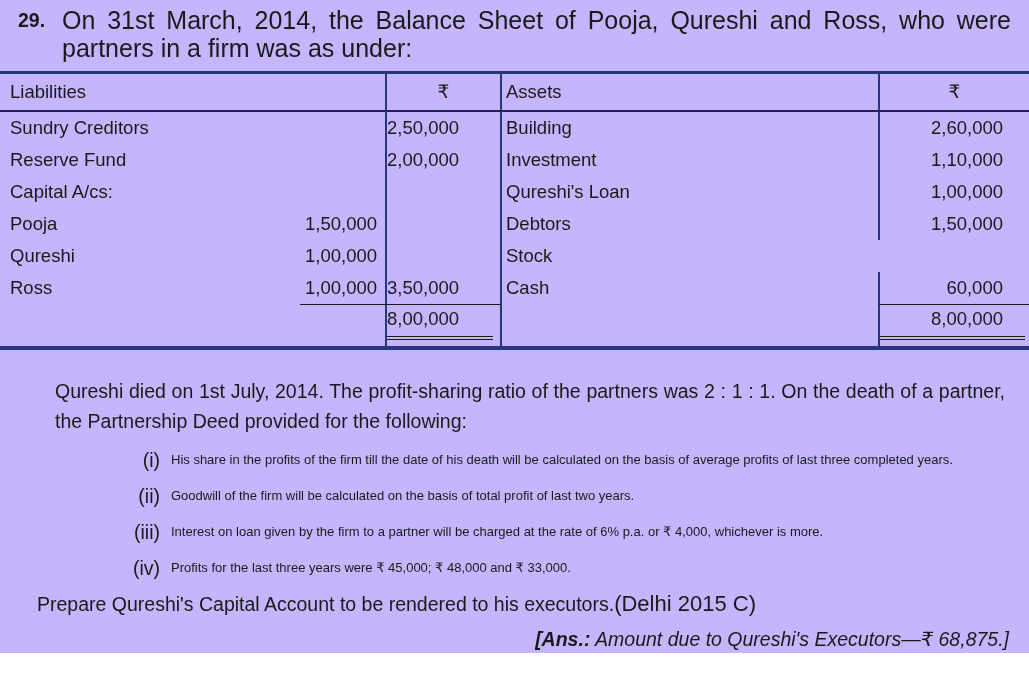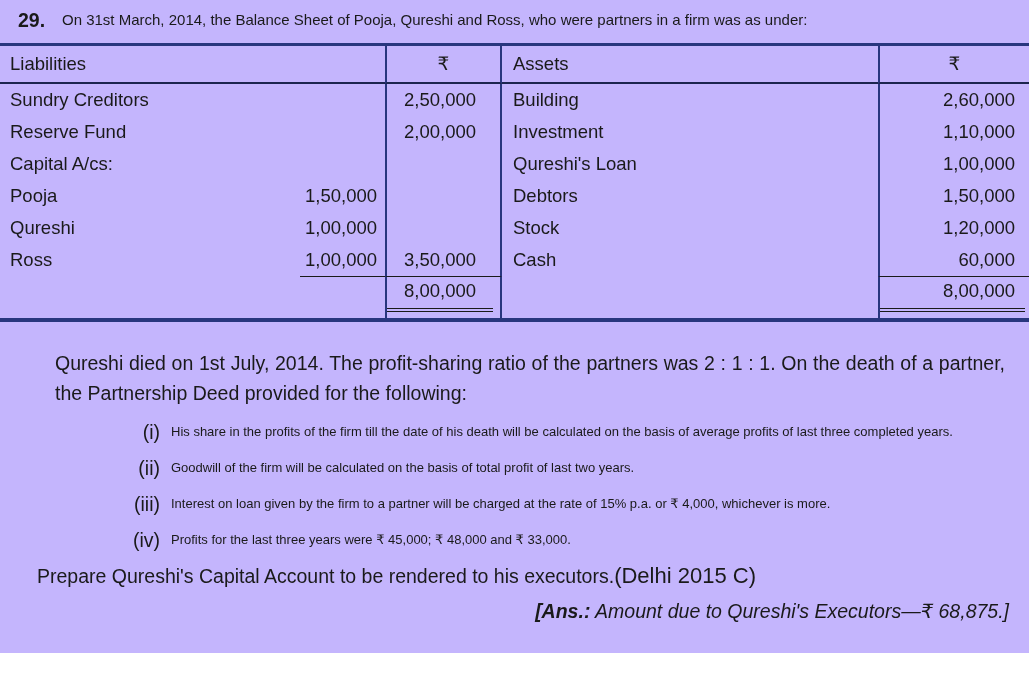--- a/index.html
+++ b/index.html
@@ -22,21 +22,21 @@
   }
   .q-num {
     width: 44px;
     flex: 0 0 44px;
     font-weight: bold;
     font-size: 19.5px;
     line-height: 28px;
   }
   .q-intro {
     flex: 1;
-    font-size: 15px;
+    font-size: 25px;
     line-height: 28px;
     text-align: justify;
   }
 
   
   .bs-table {
     margin-top: 9px;
     width: 1029px;
     border-top: 3px solid #28367e;
     border-bottom: 4px solid #28367e;
@@ -47,31 +47,31 @@
   }
   .cell {
     font-size: 18.5px;
     line-height: 32px;
     height: 32px;
     white-space: nowrap;
     overflow: hidden;
   }
   .hdr .cell { height: 38px; line-height: 36px; border-bottom: 2.5px solid #1c254f; }
   .lbl-liab { padding-left: 10px; }
-  .lbl-asset { padding-left: 11px; }
+  .lbl-asset { padding-left: 4px; }
   .sub-amt { text-align: right; padding-right: 8px; }
   .liab-amt {
-    text-align: center;
+    text-align: left;
     padding-right: 7px;
     border-left: 2px solid #28367e;
     border-right: 2px solid #28367e;
   }
   .asset-amt {
     text-align: right;
-    padding-right: 14px;
+    padding-right: 26px;
     border-left: 2px solid #28367e;
   }
   .rupee-hd { text-align: center; padding: 0; }
   .tot .cell { height: 30px; line-height: 28px; }
   .line-top { border-top: 1.5px solid #1a1a1a; }
   .dblrow .cell { height: 12px; line-height: 12px; }
   .dbl-line {
     height: 4px;
     margin-top: 2px;
     border-top: 1.6px solid #1a1a1a;
@@ -179,21 +179,20 @@
       <div class="cell liab-amt"></div>
       <div class="cell lbl-asset">Debtors</div>
       <div class="cell asset-amt">1,50,000</div>
     </div>
 
     <div class="bs-grid">
       <div class="cell lbl-liab">Qureshi</div>
       <div class="cell sub-amt">1,00,000</div>
       <div class="cell liab-amt"></div>
       <div class="cell lbl-asset">Stock</div>
-      <div class="cell asset-amt">1,20,000</div>
     </div>
 
     <div class="bs-grid">
       <div class="cell lbl-liab">Ross</div>
       <div class="cell sub-amt">1,00,000</div>
       <div class="cell liab-amt">3,50,000</div>
       <div class="cell lbl-asset">Cash</div>
       <div class="cell asset-amt">60,000</div>
     </div>
 
@@ -224,21 +223,21 @@
     <div class="item">
       <div class="item-marker">(i)</div>
       <div class="item-text">His share in the profits of the firm till the date of his death will be calculated on the basis of average profits of last three completed years.</div>
     </div>
     <div class="item">
       <div class="item-marker">(ii)</div>
       <div class="item-text">Goodwill of the firm will be calculated on the basis of total profit of last two years.</div>
     </div>
     <div class="item">
       <div class="item-marker">(iii)</div>
-      <div class="item-text">Interest on loan given by the firm to a partner will be charged at the rate of  15% p.a. or ₹ 4,000, whichever is more.</div>
+      <div class="item-text">Interest on loan given by the firm to a partner will be charged at the rate of  6% p.a. or ₹ 4,000, whichever is more.</div>
     </div>
     <div class="item">
       <div class="item-marker">(iv)</div>
       <div class="item-text">Profits for the last three years were ₹ 45,000; ₹ 48,000 and ₹ 33,000.</div>
     </div>
   </div>
 
   <div class="closing-row">
     <div class="closing">Prepare Qureshi's Capital Account to be rendered to his executors.</div>
     <div class="source">(Delhi 2015 C)</div>

